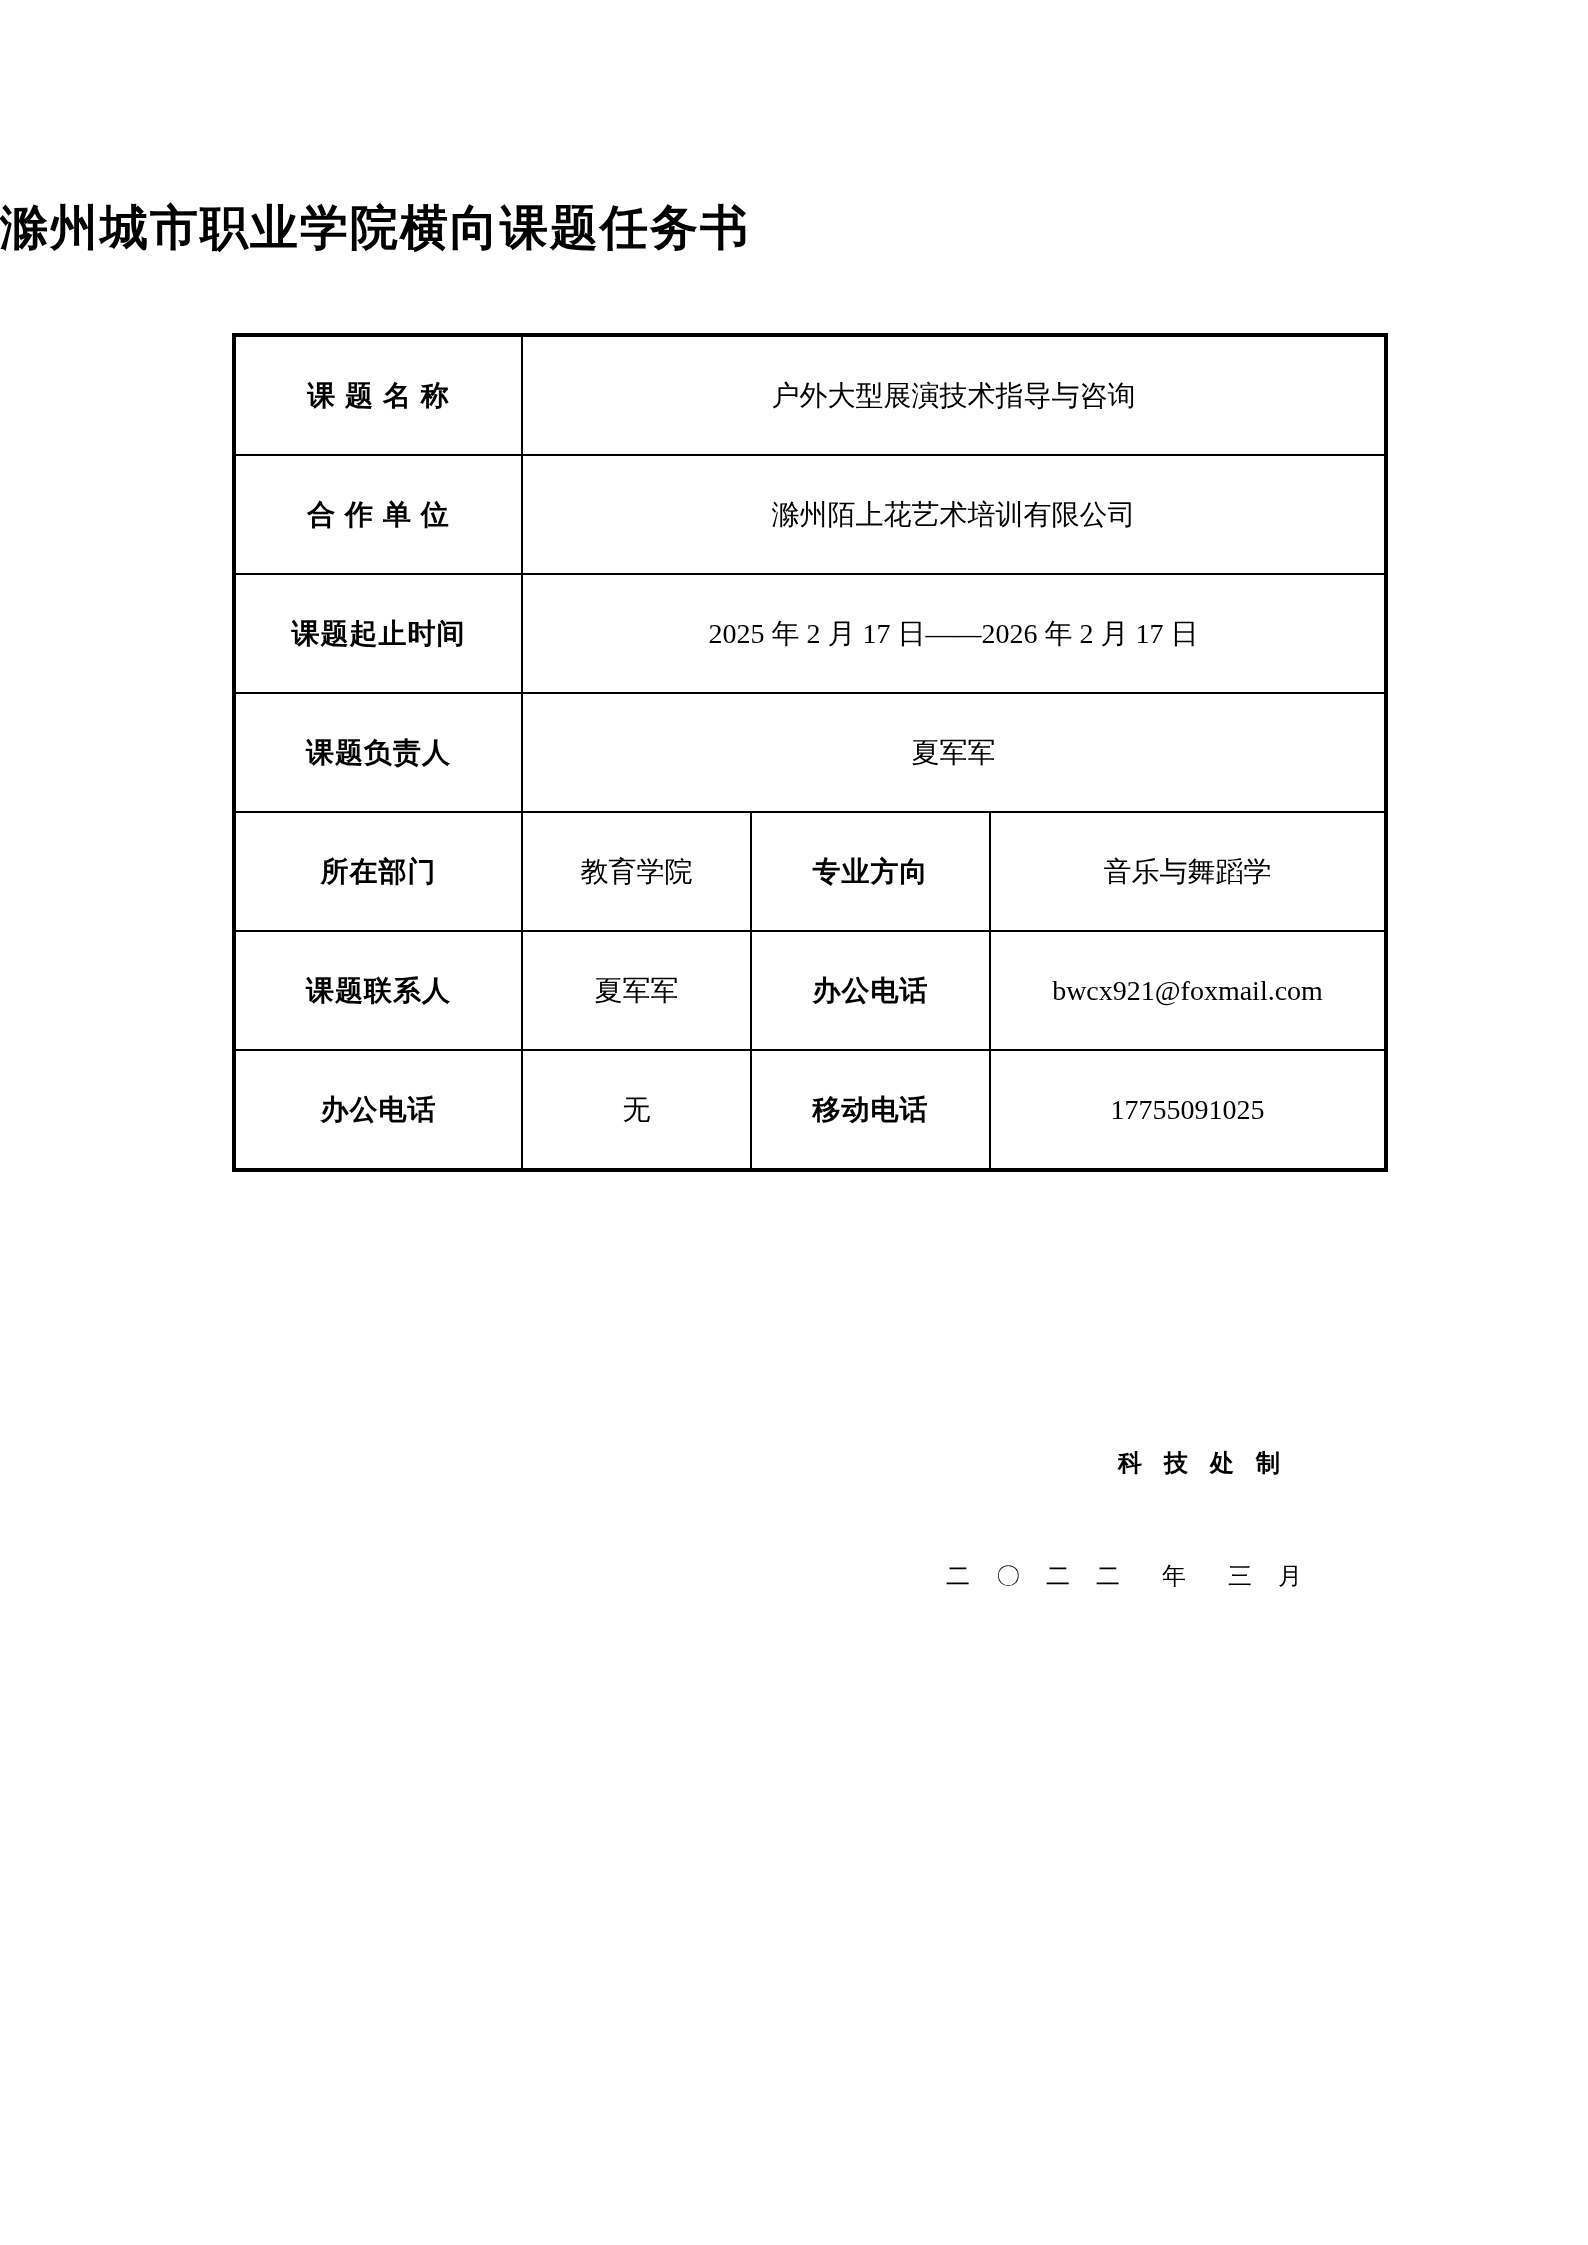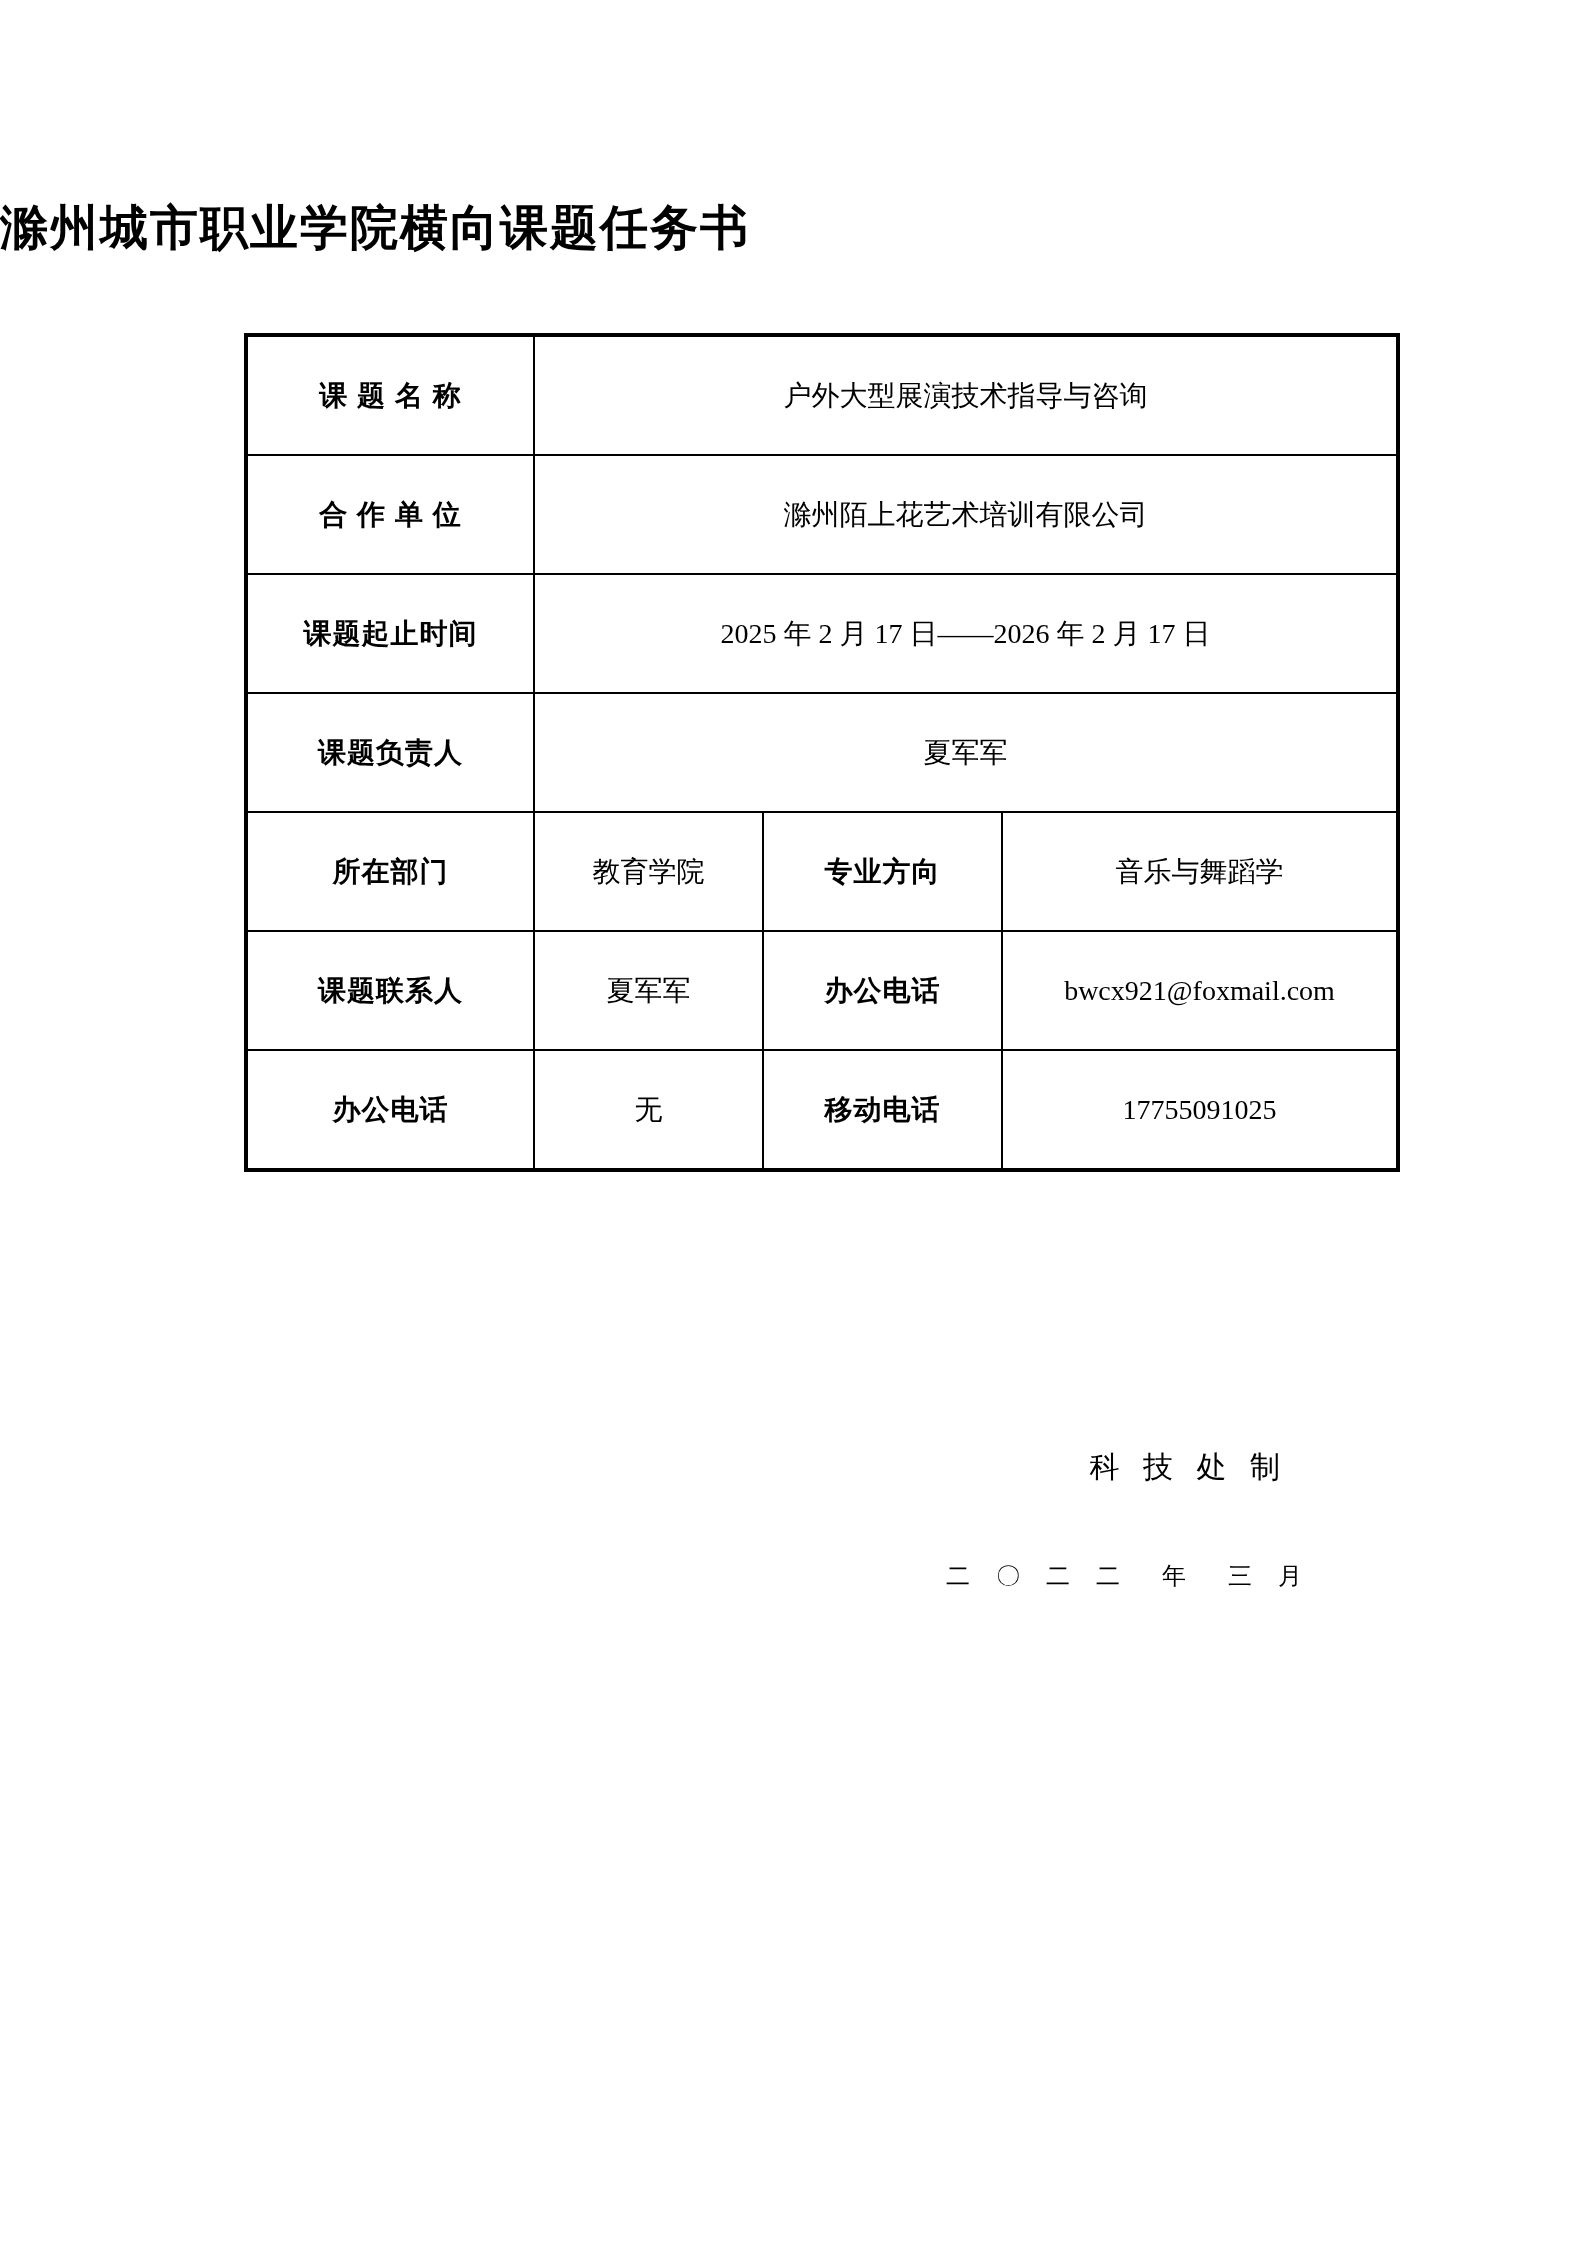--- a/index.html
+++ b/index.html
@@ -24,21 +24,21 @@
     text-align: left;
     font-family: "Liberation Serif", serif;
     font-weight: 700;
     font-size: 48px;
     letter-spacing: 2px;
     color: #000000;
     white-space: pre;
   }
   table.form-table {
     position: absolute;
-    left: 244px;
+    left: 232px;
     top: 333px;
     width: 1152px;
     border-collapse: collapse;
     table-layout: fixed;
     border: 4px solid #000000;
   }
   table.form-table td {
     border: 2px solid #000000;
     height: 117px;
     text-align: center;
@@ -61,22 +61,23 @@
   }
   .footer-line {
     position: absolute;
     font-family: "Liberation Serif", serif;
     color: #000000;
     white-space: pre;
   }
   .issuer-line {
     top: 1447px;
     right: 300px;
-    font-size: 30px;
+    font-size: 24px;
     letter-spacing: 8px;
+    font-weight: bold;
   }
   .date-line {
     top: 1560px;
     right: 276px;
     font-size: 24px;
     letter-spacing: 10px;
   }
 </style>
 </head>
 <body>

